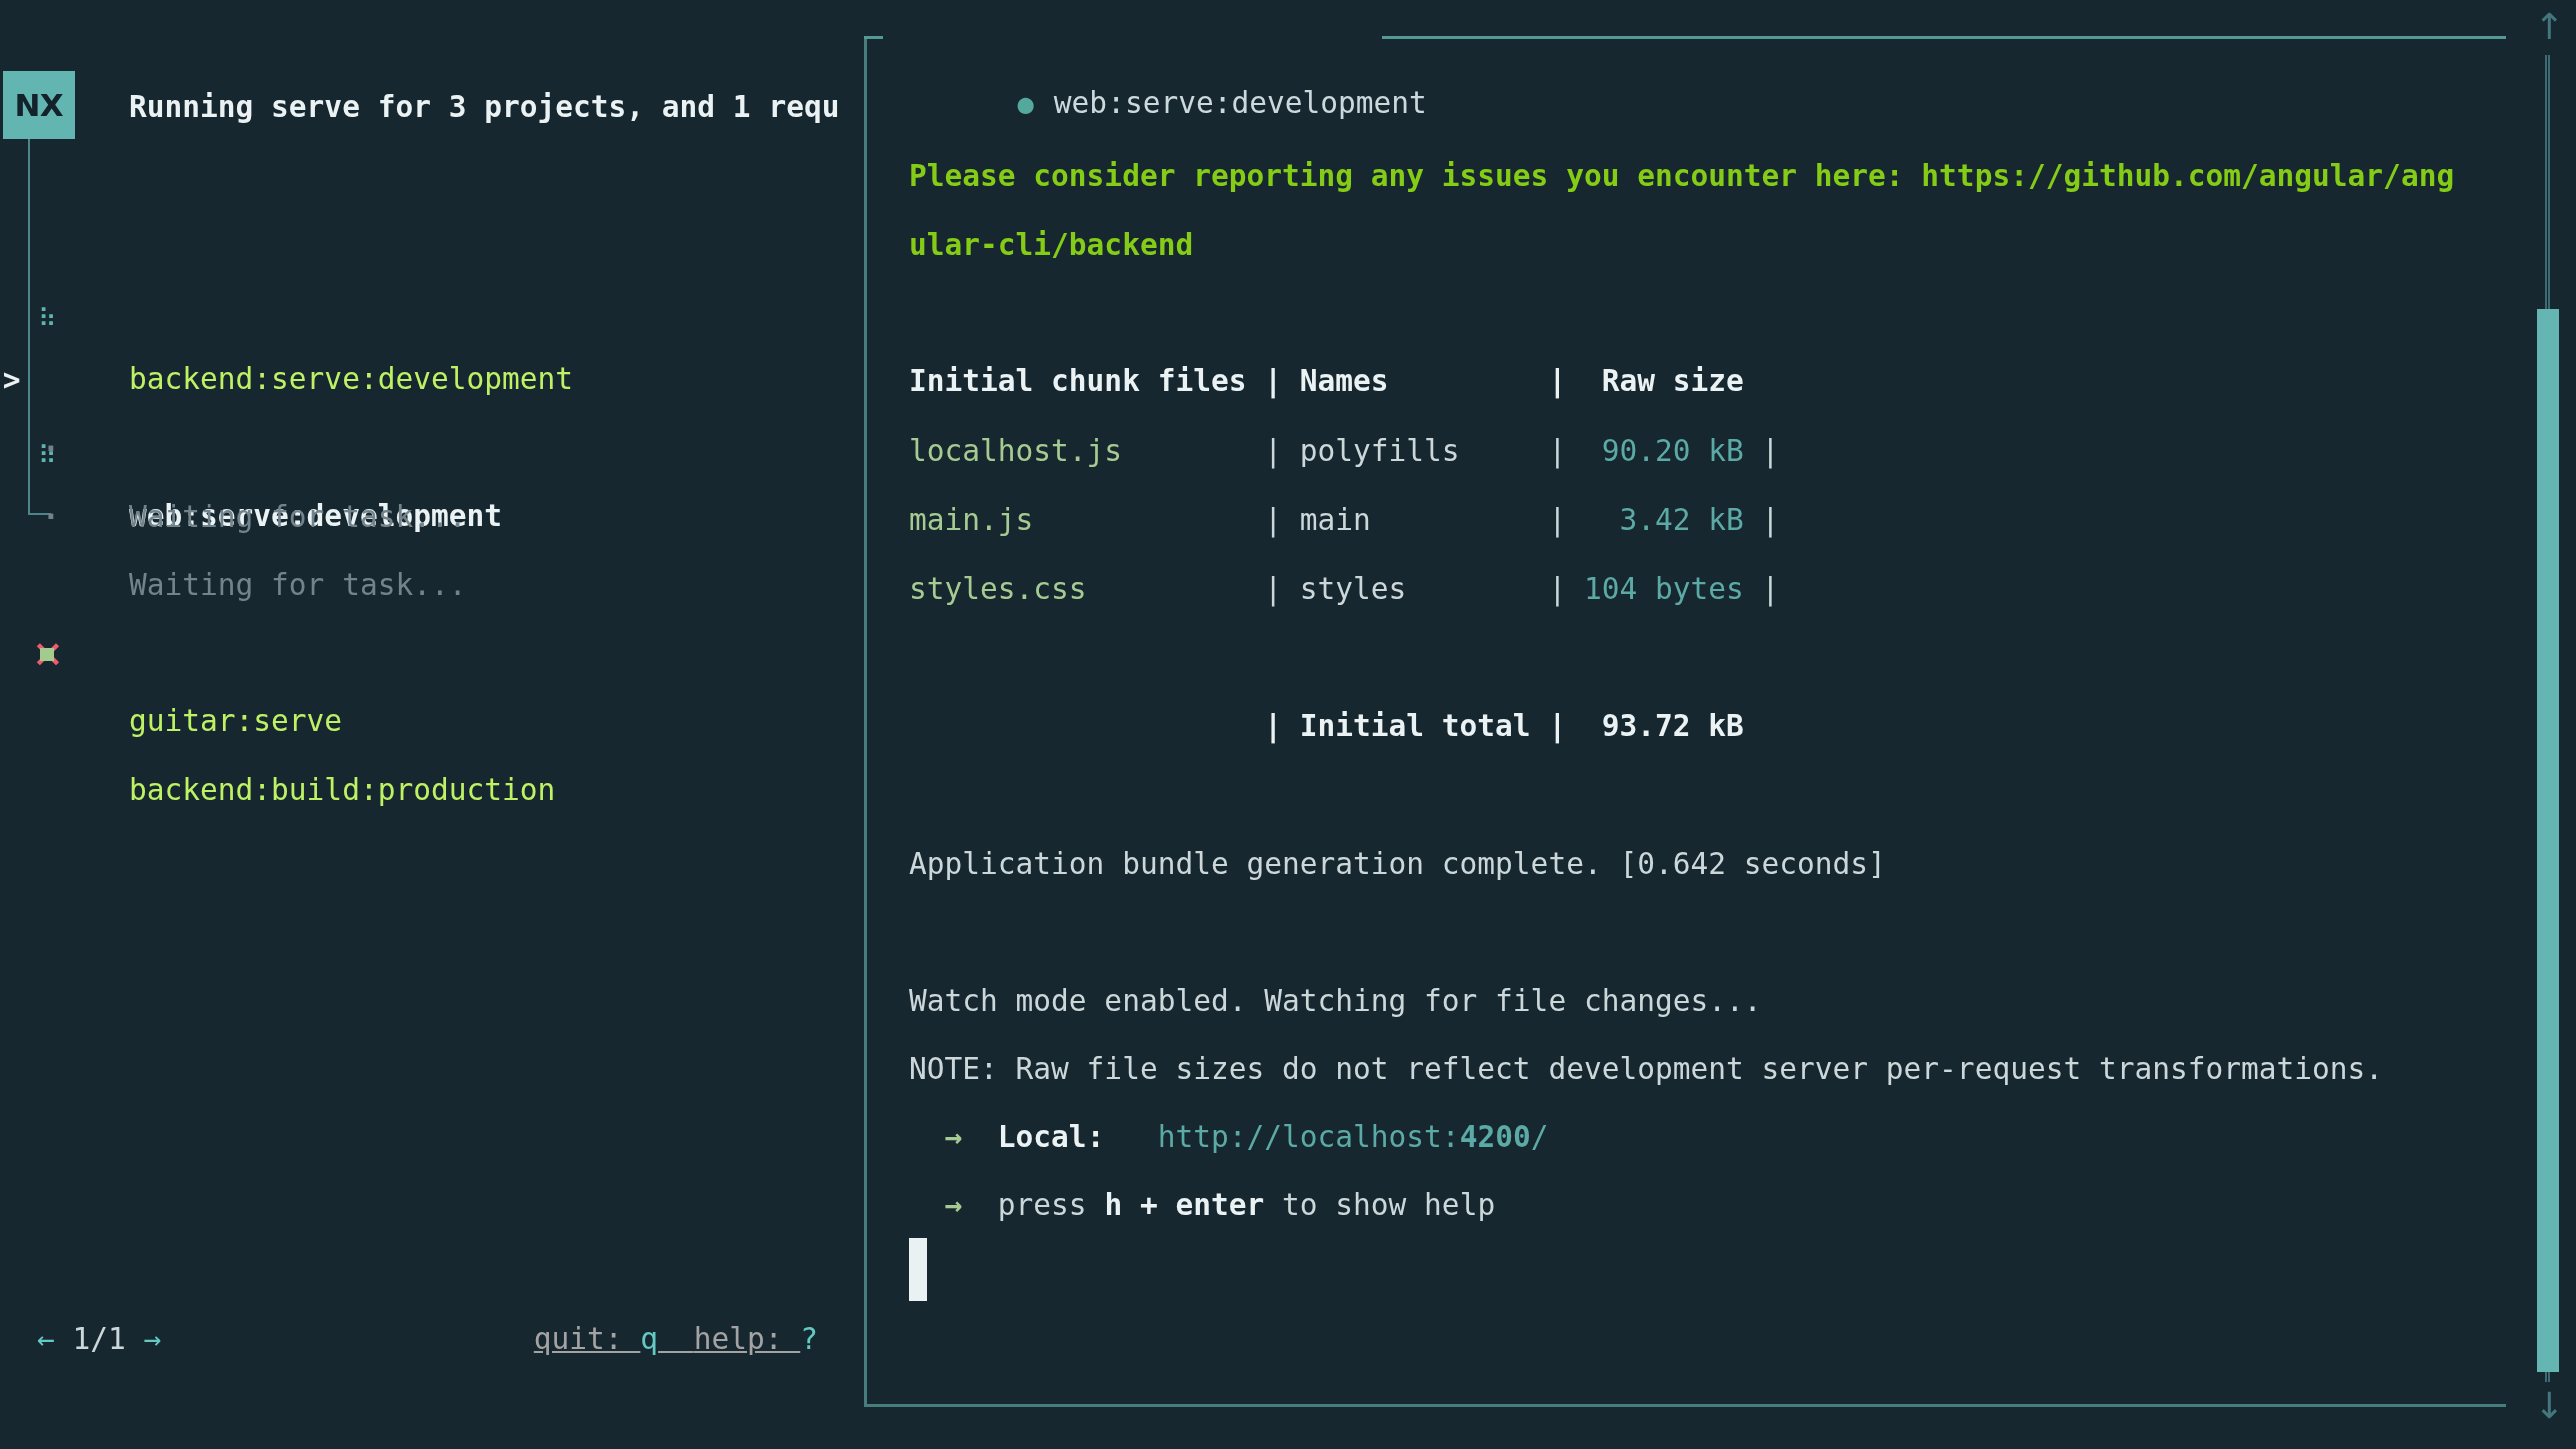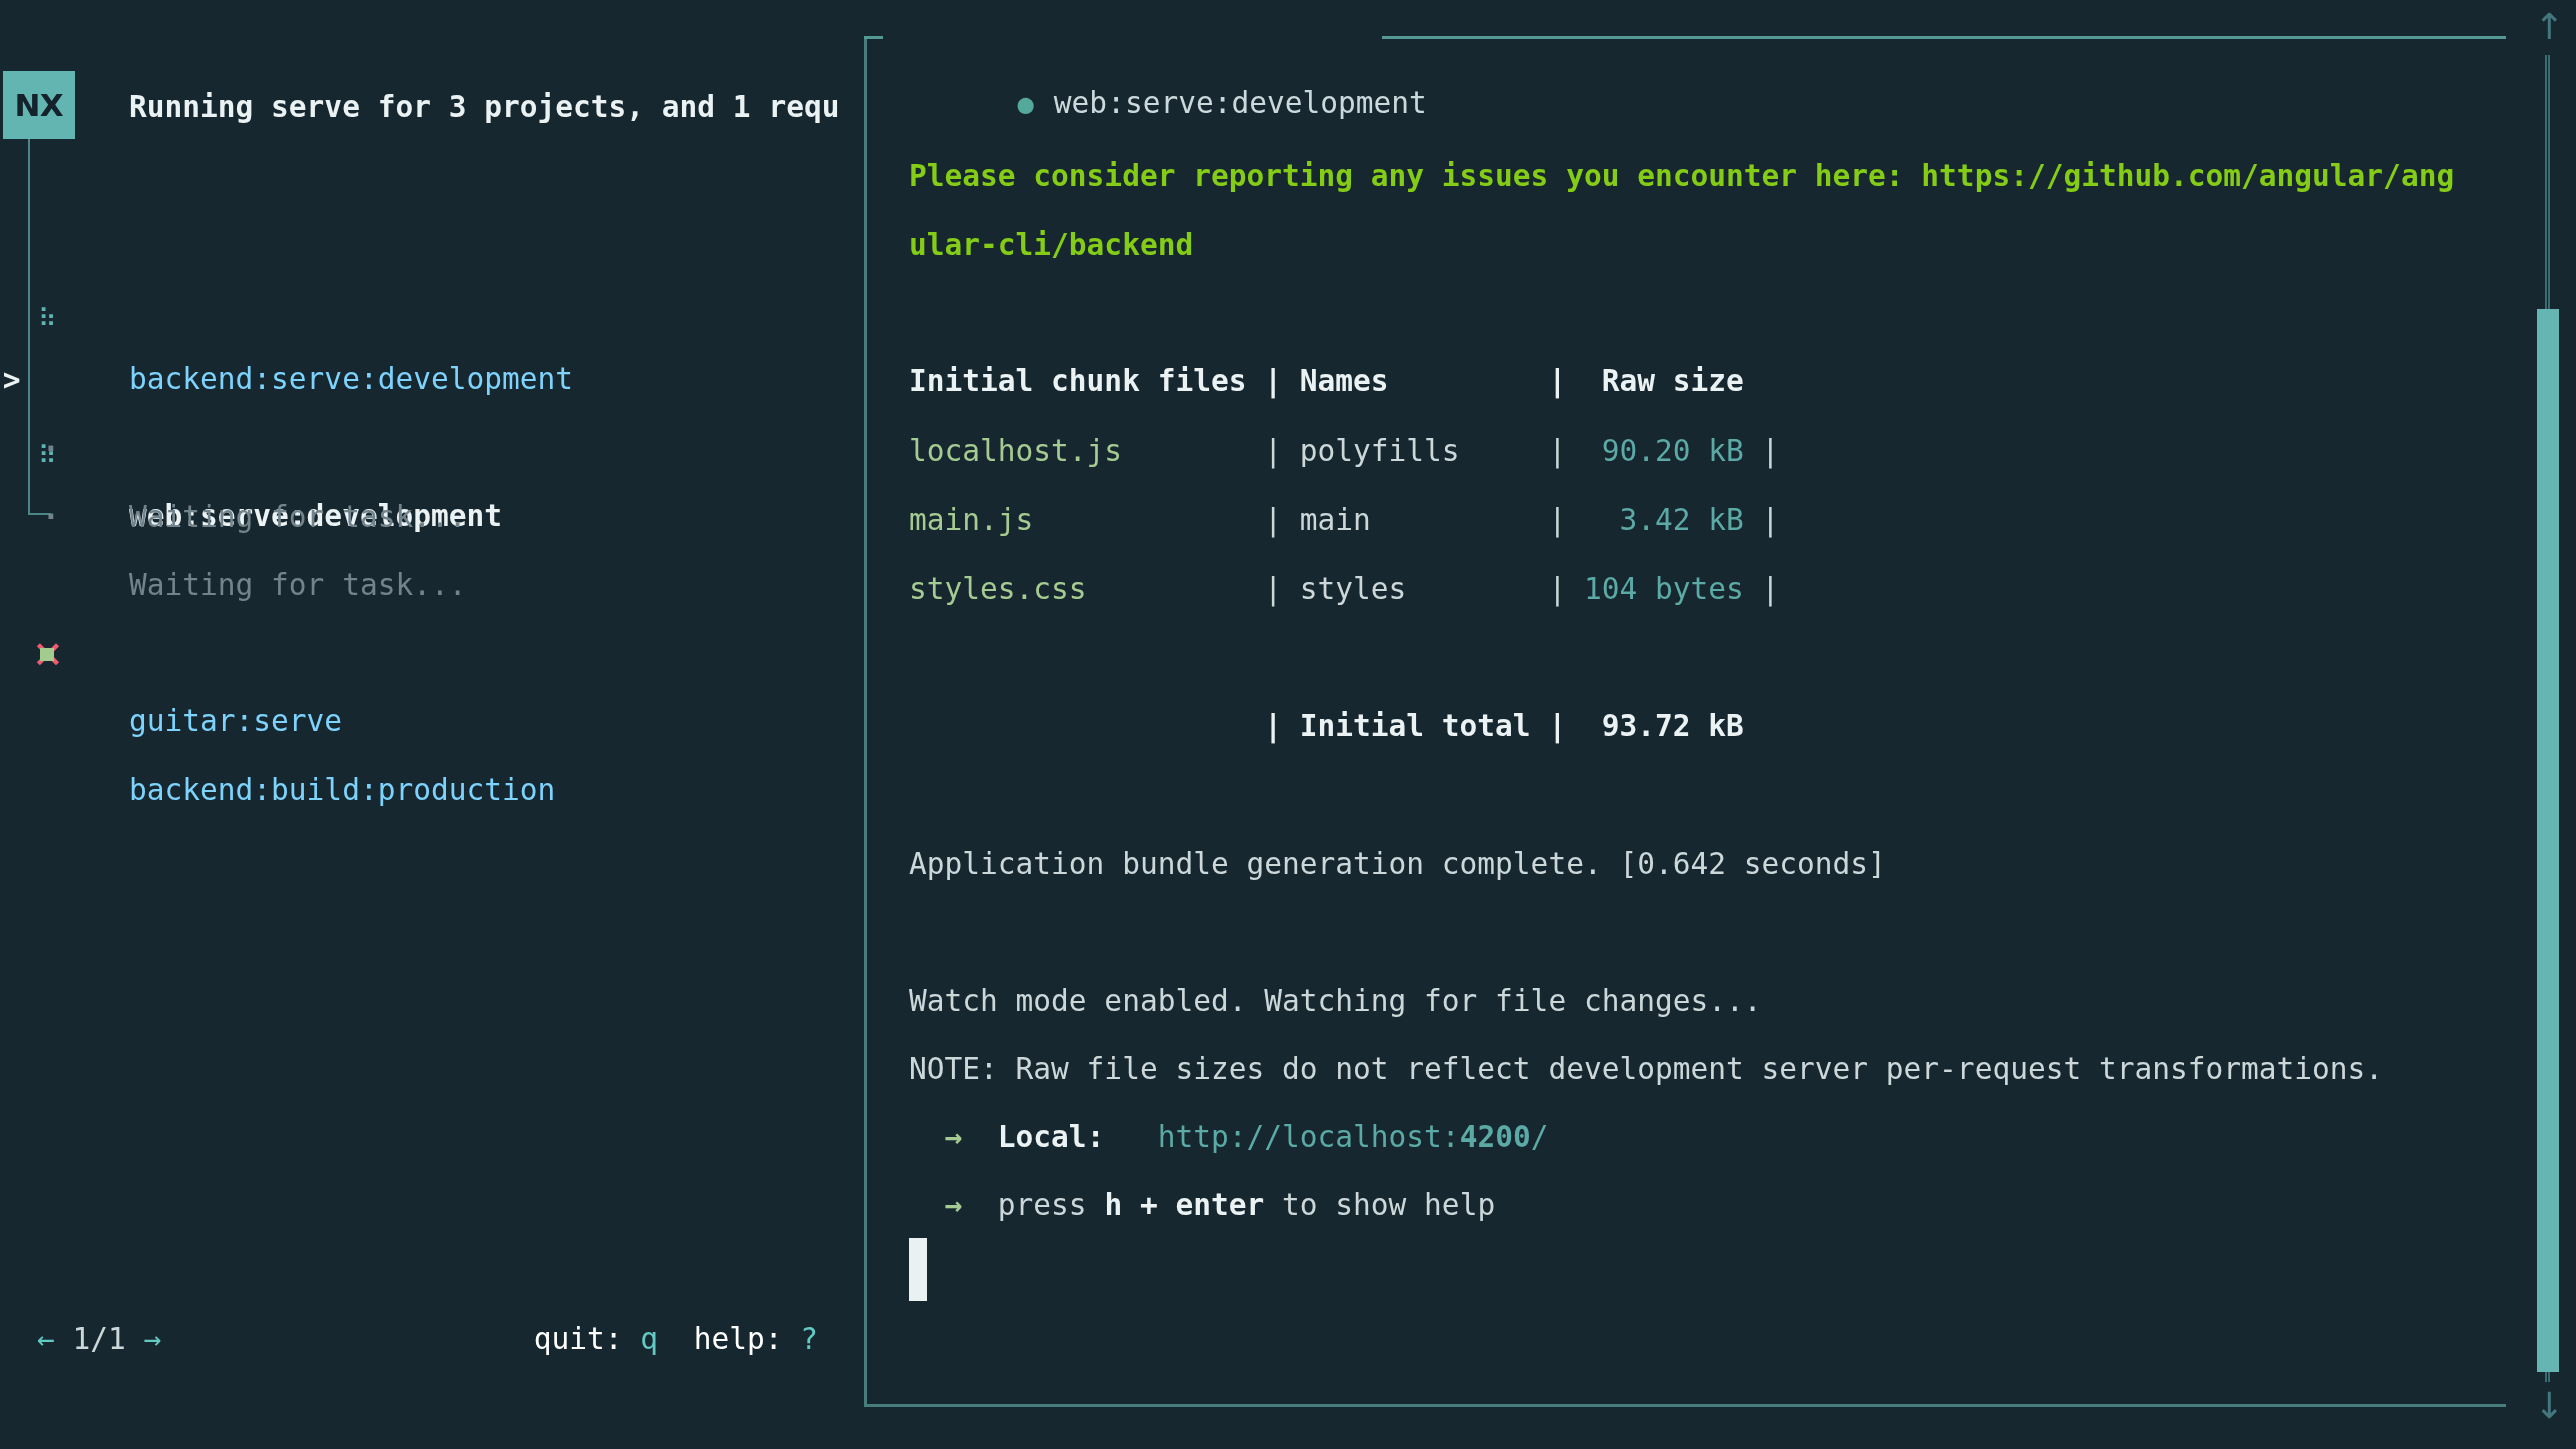--- a/index.html
+++ b/index.html
@@ -7,21 +7,21 @@
     position:relative;width:2576px;height:1449px;overflow:hidden;
     background:#17272f;
     font-family:"DejaVu Sans Mono","Liberation Mono",monospace;
     font-size:29.5px;color:#ccd7da;
   }
   .row,.line{position:absolute;height:68px;line-height:68px;white-space:pre;}
   .bold{font-weight:bold;}
   .c-yellow{color:#84cc16;font-weight:bold;}
   .c-bright{color:#eaf2f4;}
   .c-white{color:#ccd7da;}
-  .c-dim{color:#ffffff;}
+  .c-dim{color:#a3a3a3;text-decoration:underline;}
   .c-teal{color:#5caaa6;}
   .c-accent{color:#62c9c3;}
   .c-green{color:#a6cb92;}
 
   
   .left-panel{position:absolute;left:0;top:0;width:884px;height:1449px;}
   .nx-badge{
     position:absolute;left:2.7px;top:71px;width:72px;height:68px;
     background:#63b5b2;color:#13222b;display:flex;align-items:center;justify-content:center;
     font-family:"DejaVu Sans","Liberation Sans",sans-serif;font-weight:bold;font-size:31px;letter-spacing:-0.7px;
@@ -29,21 +29,21 @@
   .app-header{left:129px;top:73px;font-weight:bold;color:#eaf2f4;}
   .tree-line{position:absolute;left:28px;top:139px;width:2px;height:376px;background:#4c868b;}
   .tree-foot{position:absolute;left:28px;top:513px;width:23px;height:2px;background:#4c868b;}
   .task-row{left:0;width:864px;}
   .pointer{position:absolute;left:2.7px;color:#eaf2f4;font-weight:bold;}
   .t-icon{position:absolute;left:38px;}
   .t-icon.spinner{color:#5fb3b0;font-size:25.5px;}
   .t-icon.waitdot{left:42px;color:#73838b;font-weight:bold;}
   .t-icon.cross{left:32px;color:#ef5b6e;font-weight:bold;font-size:38px;font-family:"DejaVu Sans","Liberation Sans",sans-serif;}
   .t-square{position:absolute;left:40px;top:27.5px;width:14px;height:13.4px;background:#a4cb8e;}
-  .t-label{position:absolute;left:129px;color:#7dd3fc;}
+  .t-label{position:absolute;left:129px;color:#bef264;}
   .t-label.selected{color:#eaf2f4;font-weight:bold;}
   .t-label.dimmed{color:#73838b;}
   .pager{left:37px;top:1305px;}
   .shortcuts{top:1305px;right:66px;left:auto;position:absolute;height:68px;line-height:68px;white-space:pre;}
 
   
   .pb{position:absolute;background:#487d7d;}
   .pb-left{left:864px;top:36px;width:2.7px;height:1371px;}
   .pb-bottom{left:864px;top:1404px;width:1642px;height:2.7px;}
   .pb-top-stub{left:864px;top:36px;width:19px;height:2.7px;background:#559997;}

